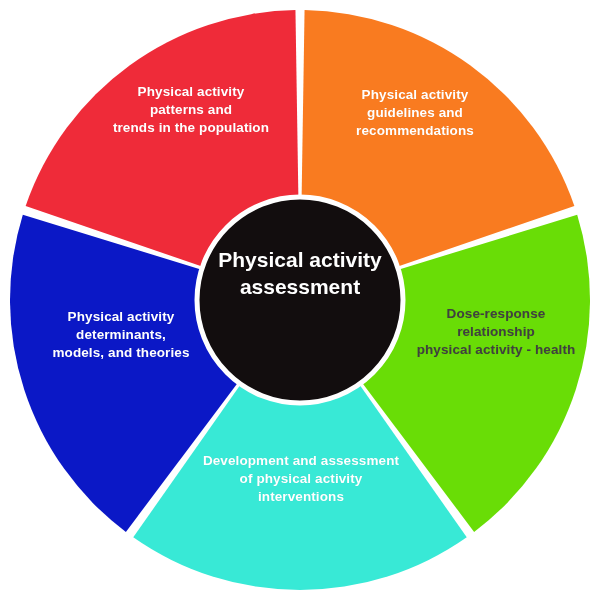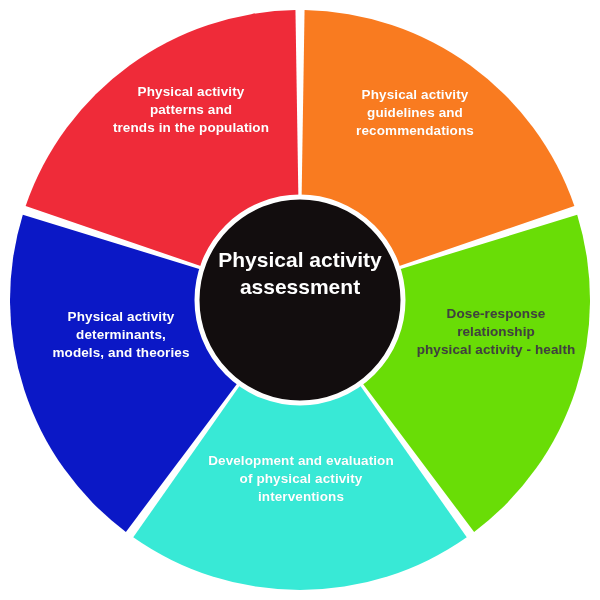--- a/index.html
+++ b/index.html
@@ -91,21 +91,21 @@
 trends in the population</div>
 
   <div class="seg-label" id="label-orange" style="color: rgb(255, 255, 255);">Physical activity
 guidelines and
 recommendations</div>
 
   <div class="seg-label" id="label-green" style="color: #404040;">Dose-response
 relationship
 physical activity - health</div>
 
-  <div class="seg-label" id="label-turquoise" style="color: rgb(255, 255, 255);">Development and evaluation
+  <div class="seg-label" id="label-turquoise" style="color: rgb(255, 255, 255);">Development and assessment
 of physical activity
 interventions</div>
 
   <div class="seg-label" id="label-blue" style="color: rgb(255, 255, 255);">Physical activity
 determinants,
 models, and theories</div>
 
   <div id="center-label" style="color: rgb(255, 255, 255);">Physical activity
 assessment</div>
 

